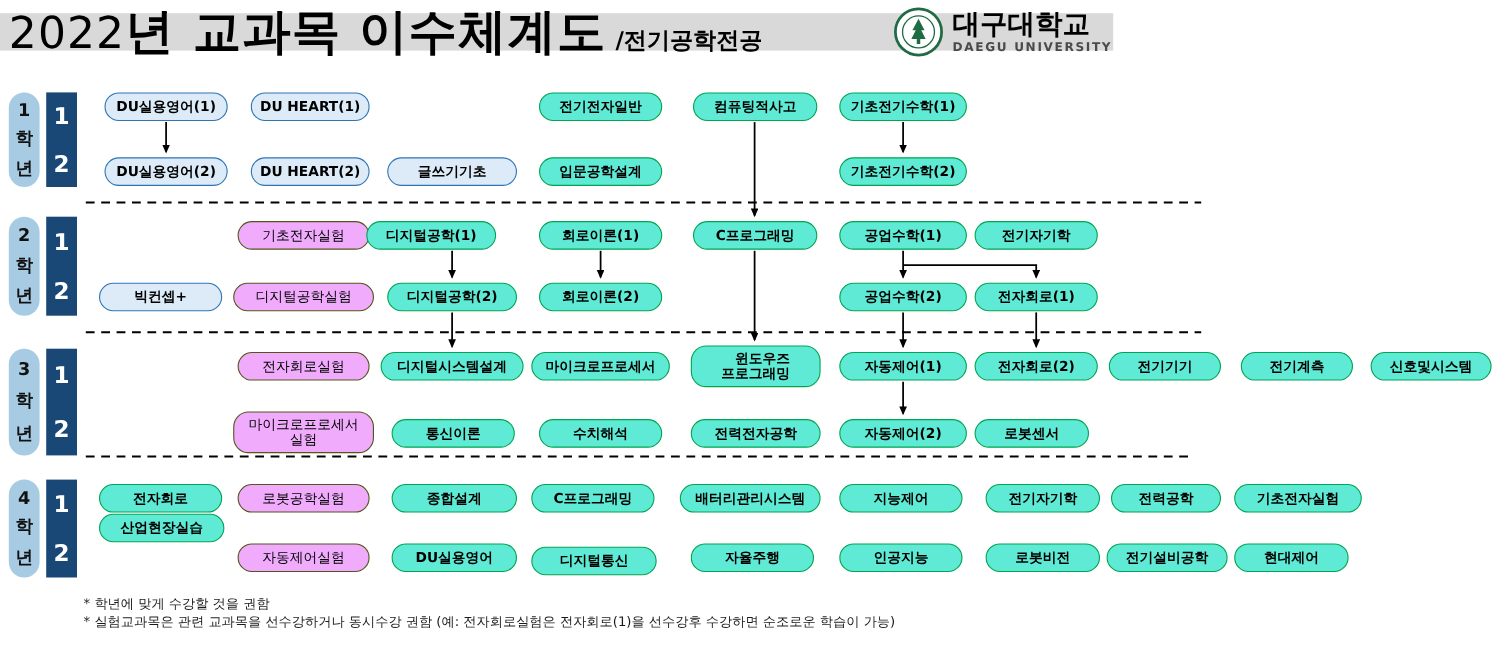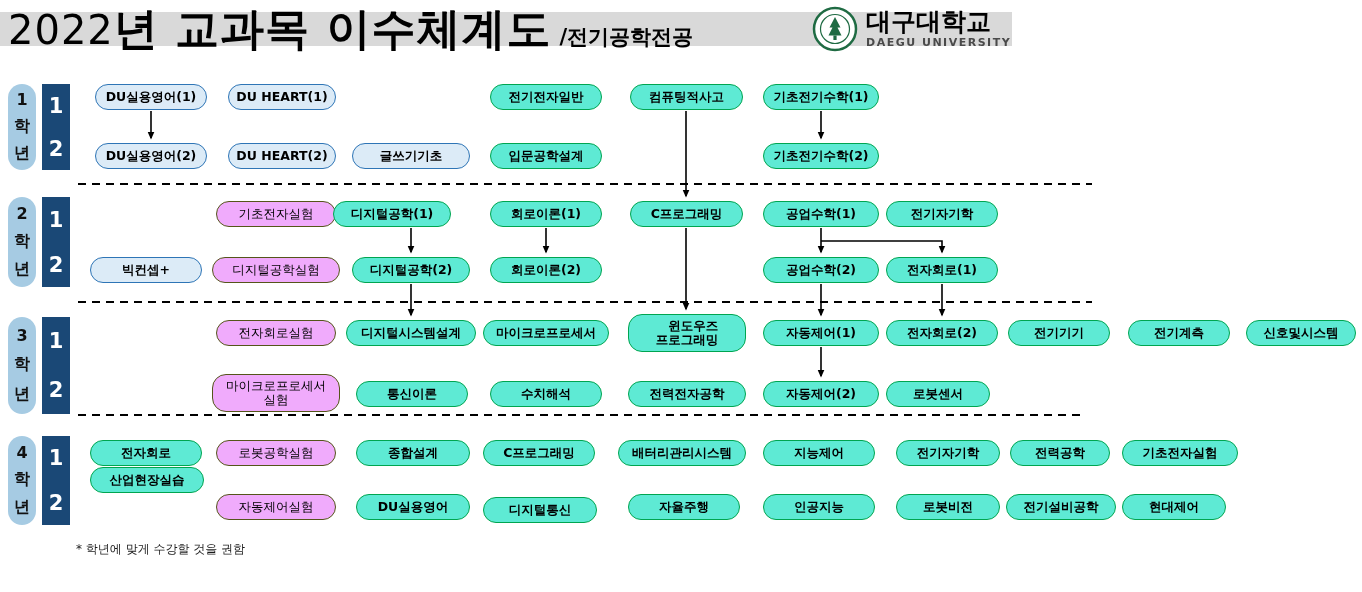--- a/index.html
+++ b/index.html
@@ -191,14 +191,15 @@
   <div class="course yellow" style="left:216px;top:494px;width:120px">자동제어실험</div>
   <div class="course green" style="left:356px;top:494px;width:114px">DU실용영어</div>
   <div class="course green" style="left:483px;top:497px;width:114px">디지털통신</div>
   <div class="course green" style="left:628px;top:494px;width:112px">자율주행</div>
   <div class="course green" style="left:763px;top:494px;width:112px">인공지능</div>
   <div class="course green" style="left:896px;top:494px;width:104px">로봇비전</div>
   <div class="course green" style="left:1006px;top:494px;width:110px">전기설비공학</div>
   <div class="course green" style="left:1122px;top:494px;width:104px">현대제어</div>
 
   <div class="note" style="top:541px">* 학년에 맞게 수강할 것을 권함</div>
+  <div class="note" style="top:557px">* 실험교과목은 관련 교과목을 선수강하거나 동시수강 권함 (예: 전자회로실험은 전자회로(1)을 선수강후 수강하면 순조로운 학습이 가능)</div>
 
 </div>
 
 </body></html>

